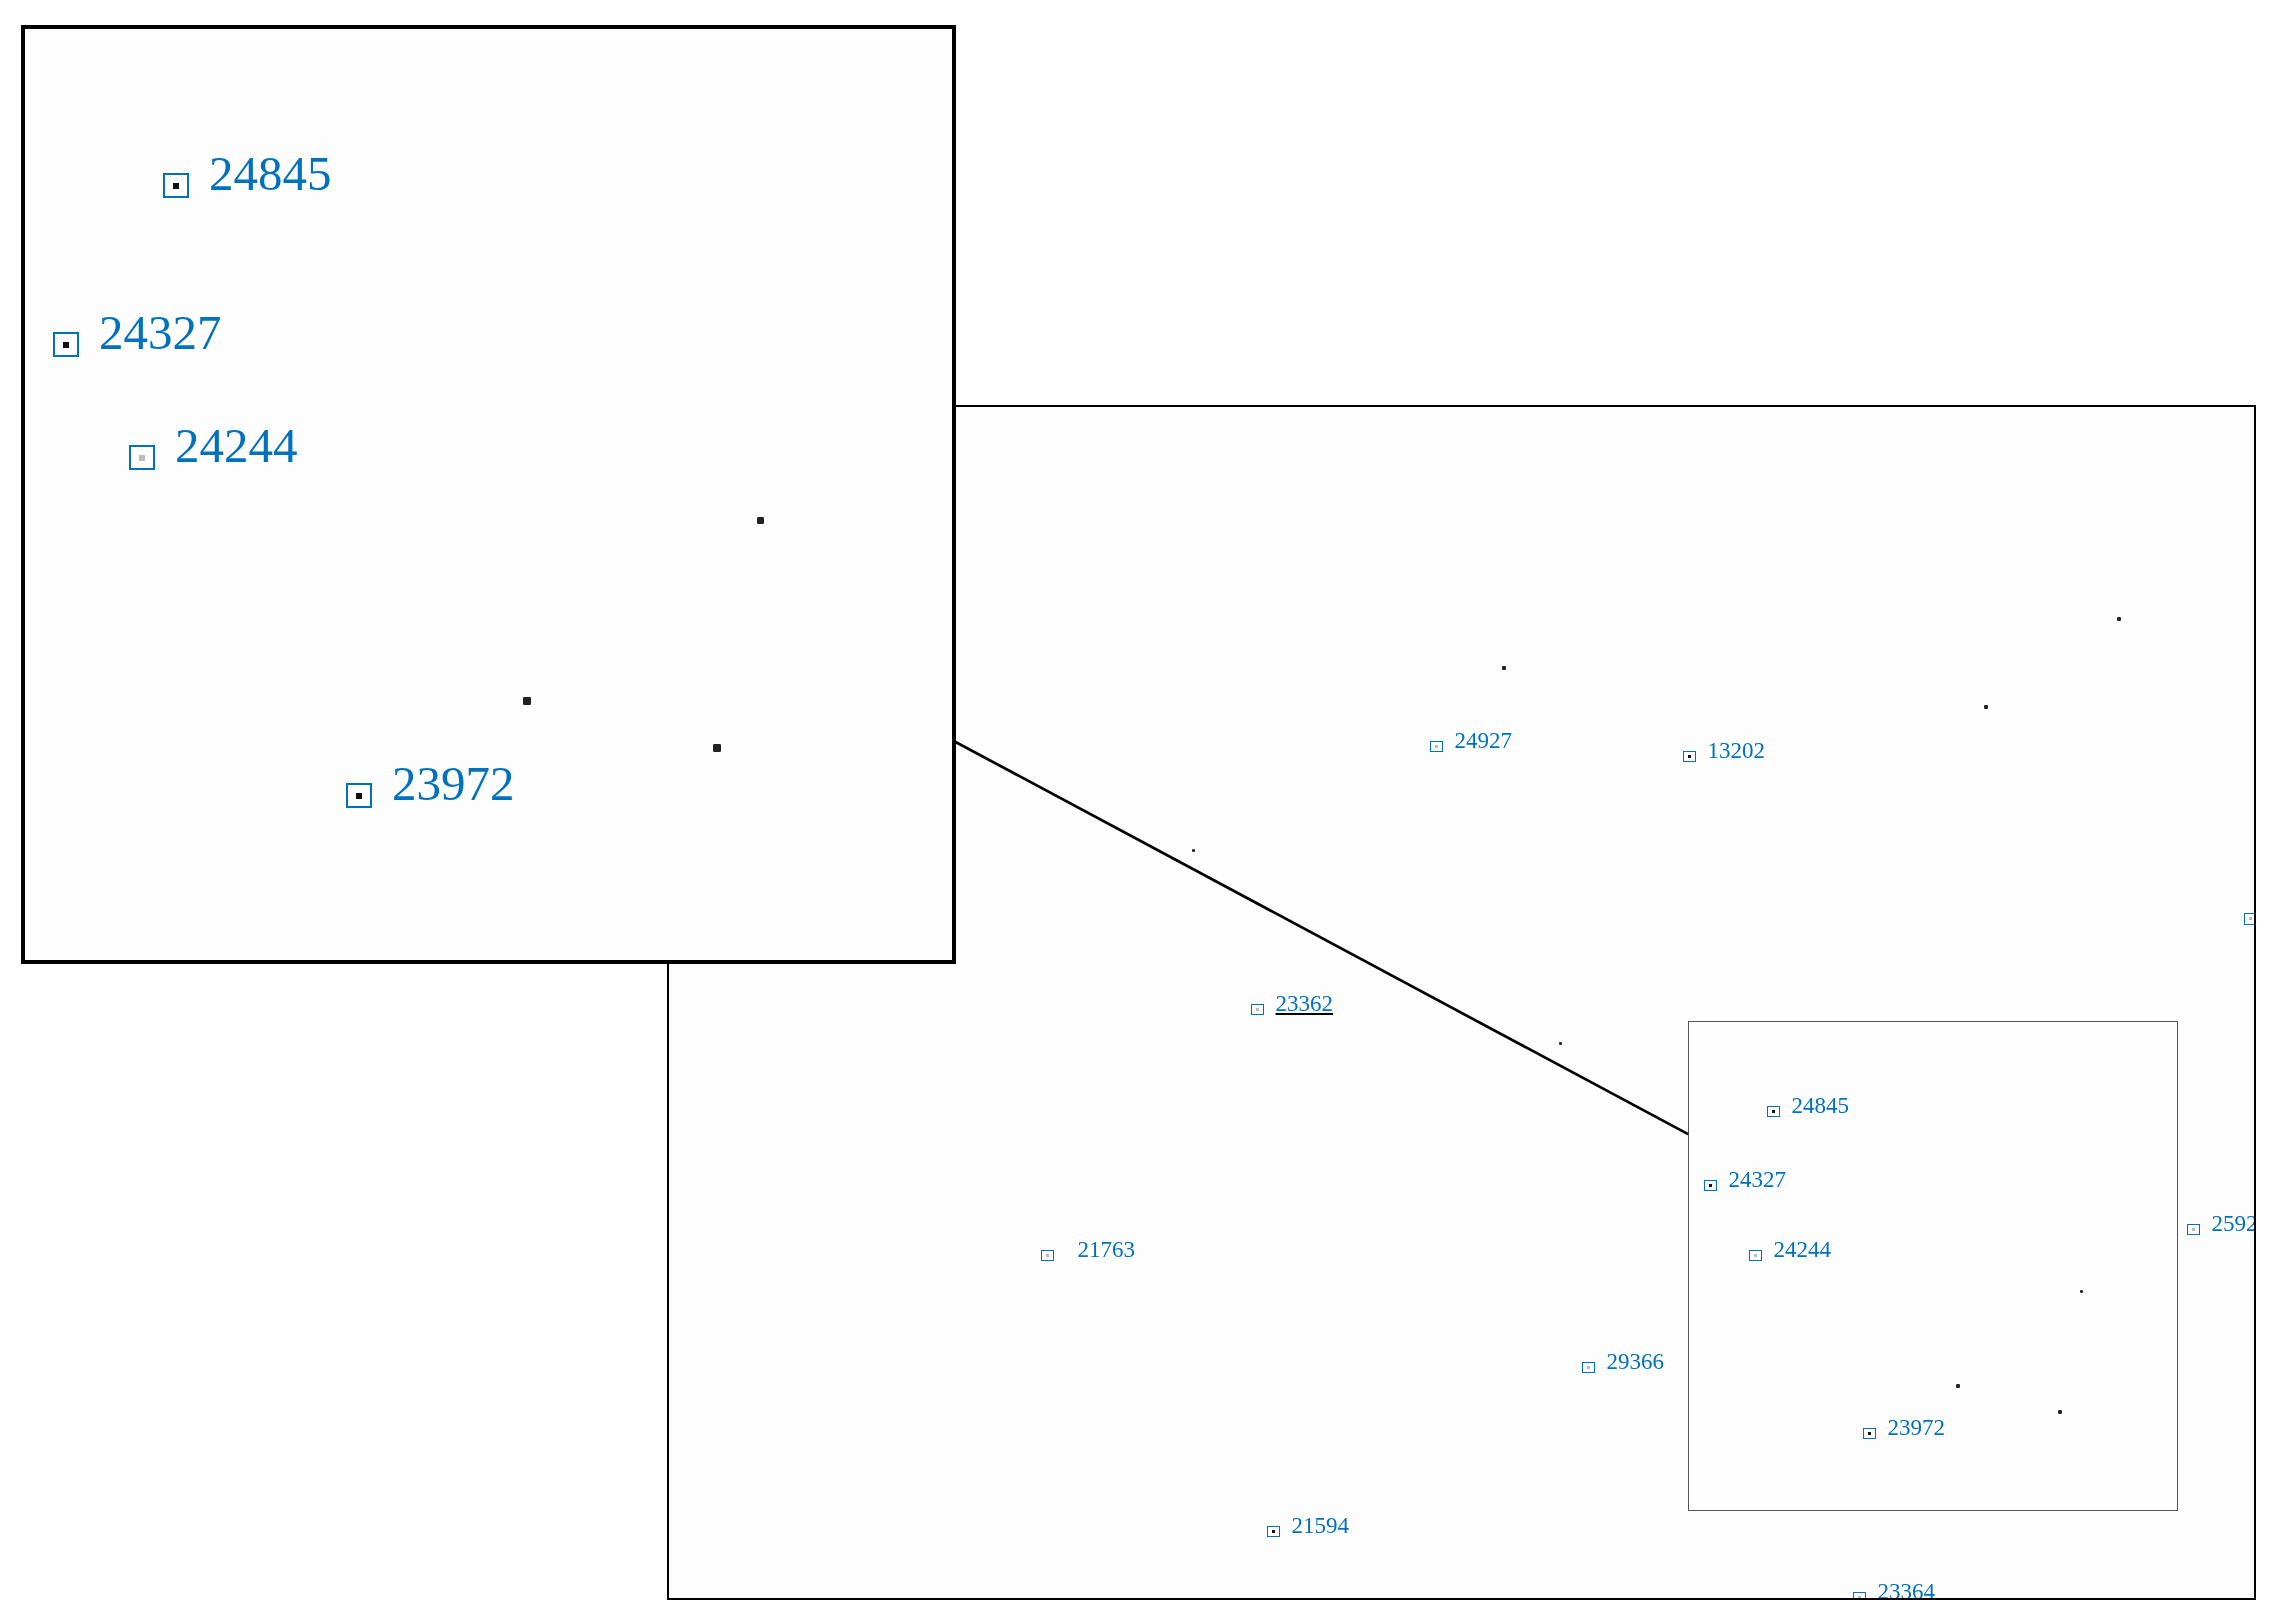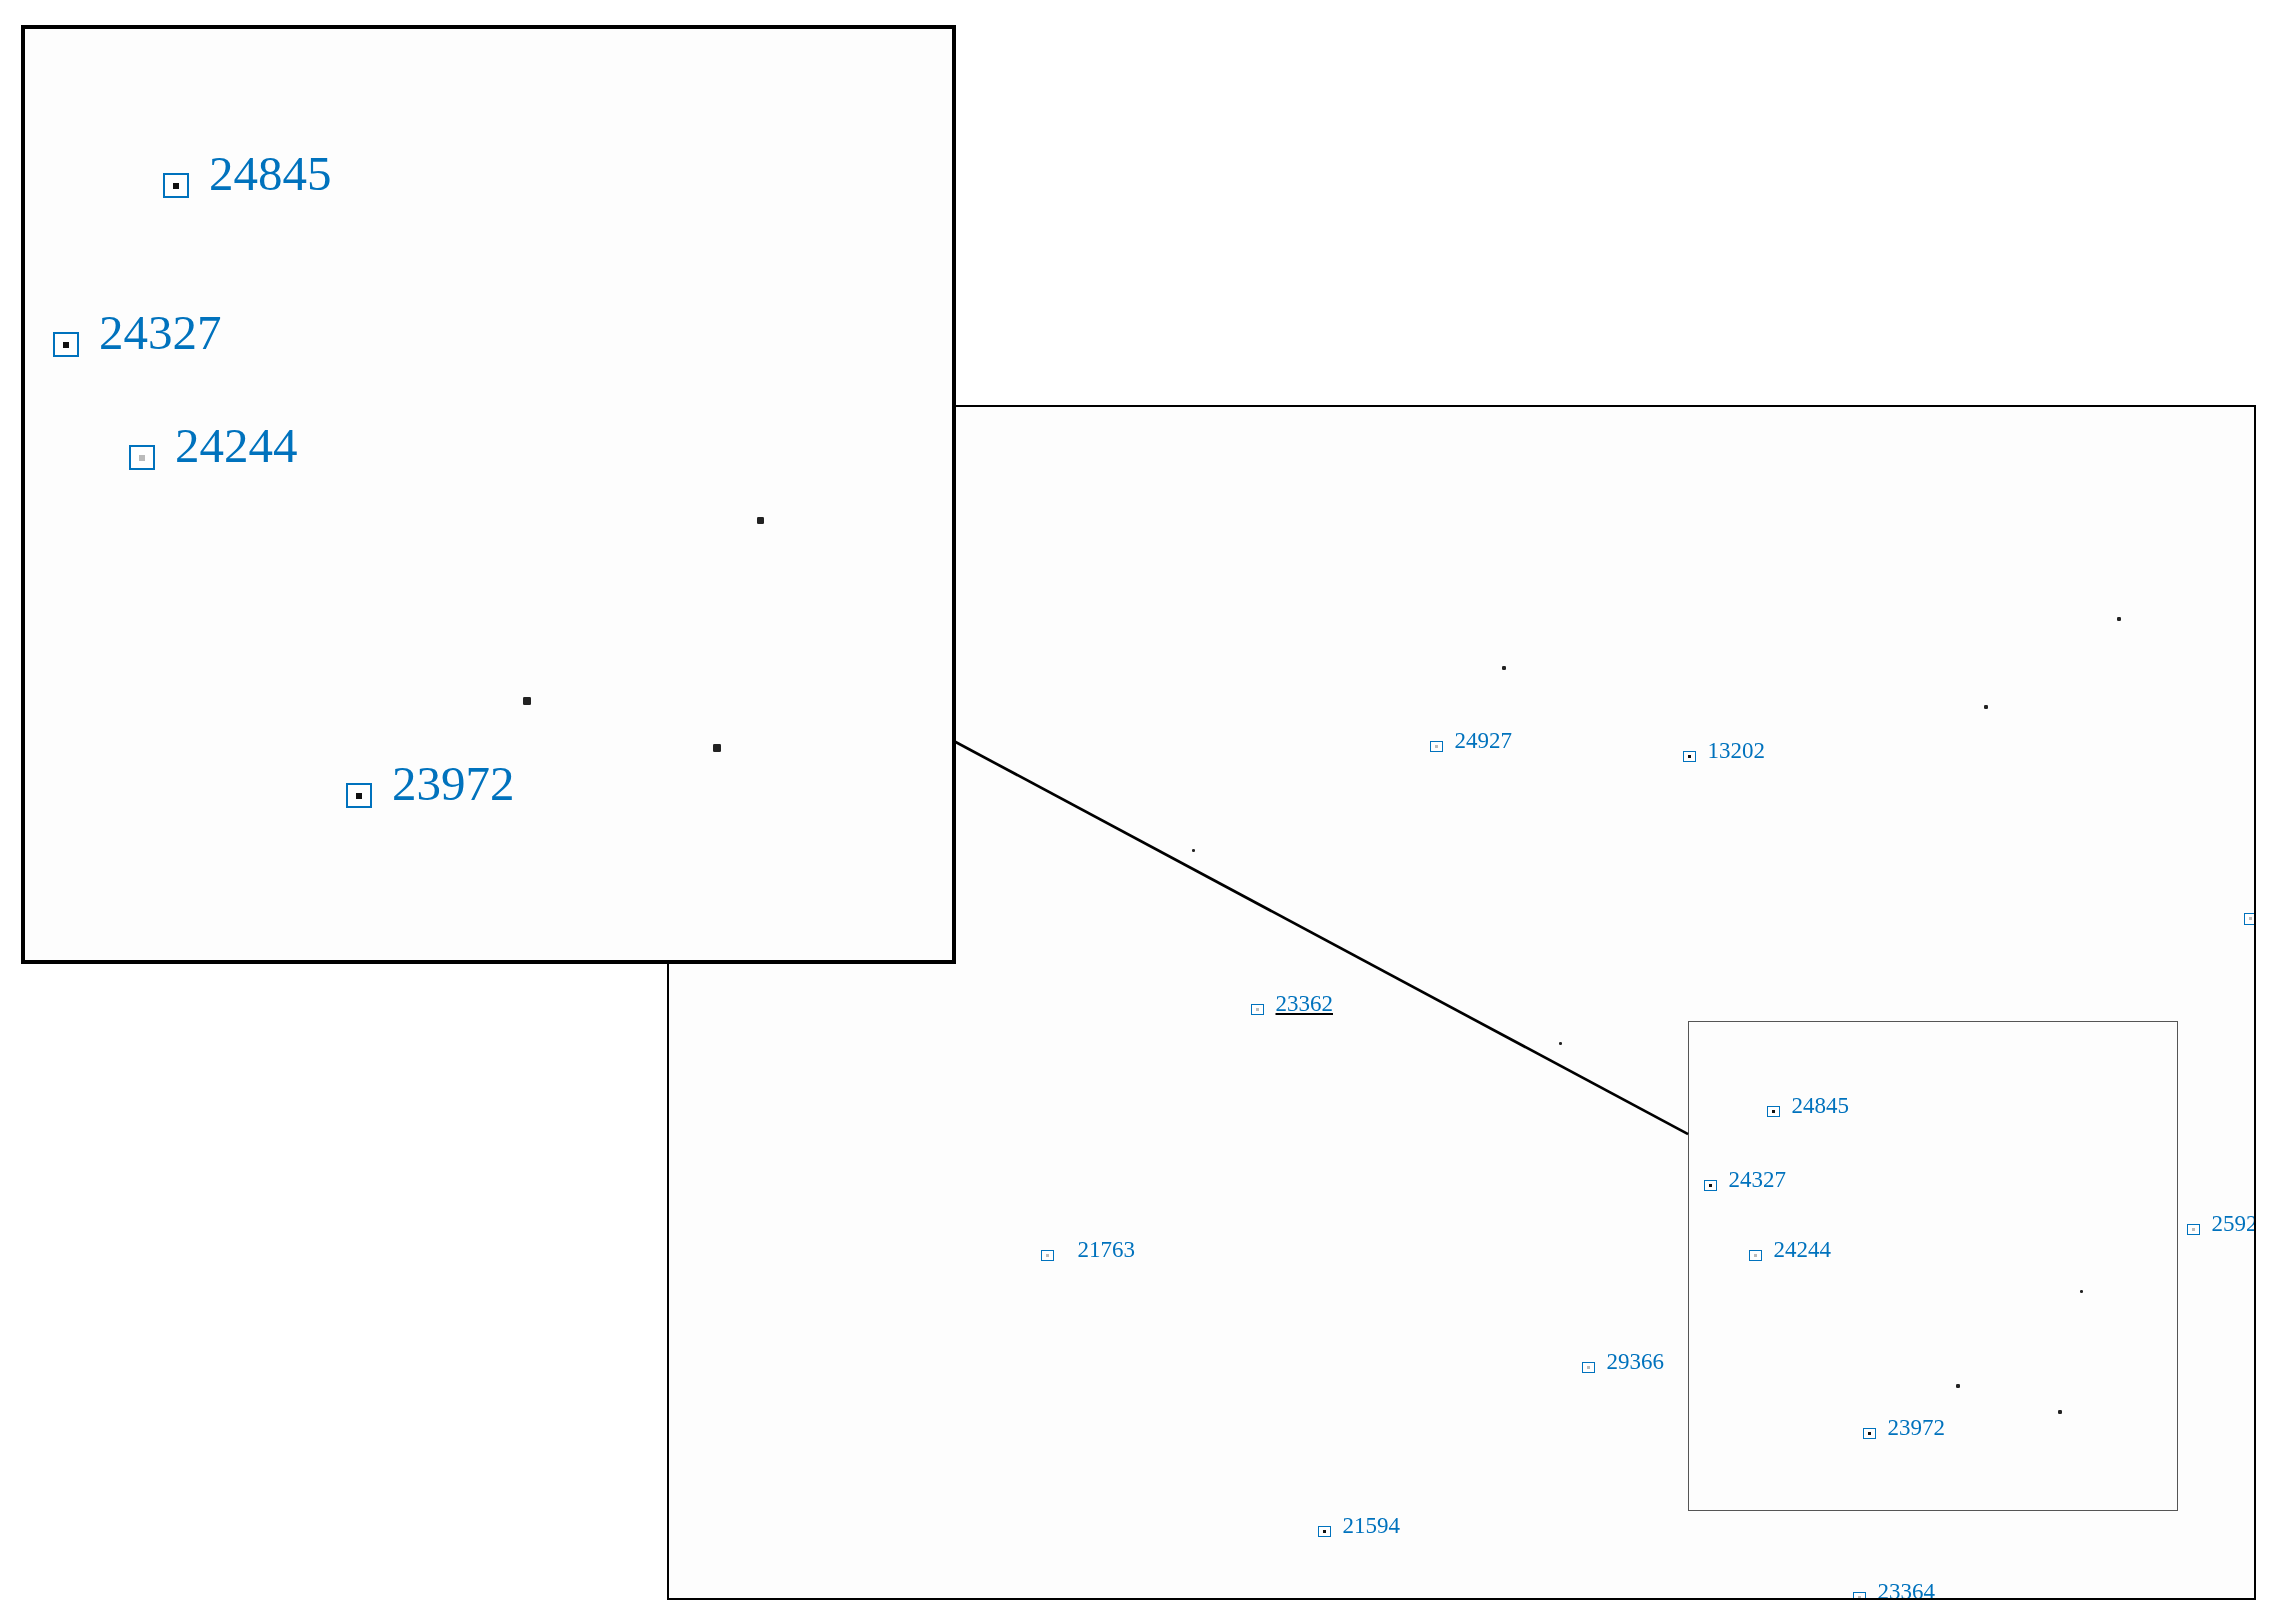--- a/index.html
+++ b/index.html
@@ -51,21 +51,21 @@
           <span class="dot" style="background: rgb(187, 187, 187);"></span>
         </span>
         <span class="label">21763</span>
       </div>
       <div class="marker" style="left: 913px; top: 943px;">
         <span class="box">
           <span class="dot" style="background: rgb(187, 187, 187);"></span>
         </span>
         <span class="label">29366</span>
       </div>
-      <div class="marker" style="left: 605px; top: 1107px; padding-left: 44px;">
+      <div class="marker" style="left: 554px; top: 1107px; padding-left: 44px;">
         <span class="box">
           <span class="dot"></span>
         </span>
         <span class="label">21594</span>
       </div>
       <div class="marker" style="left: 1098px; top: 687px;">
         <span class="box">
           <span class="dot"></span>
         </span>
         <span class="label">24845</span>

